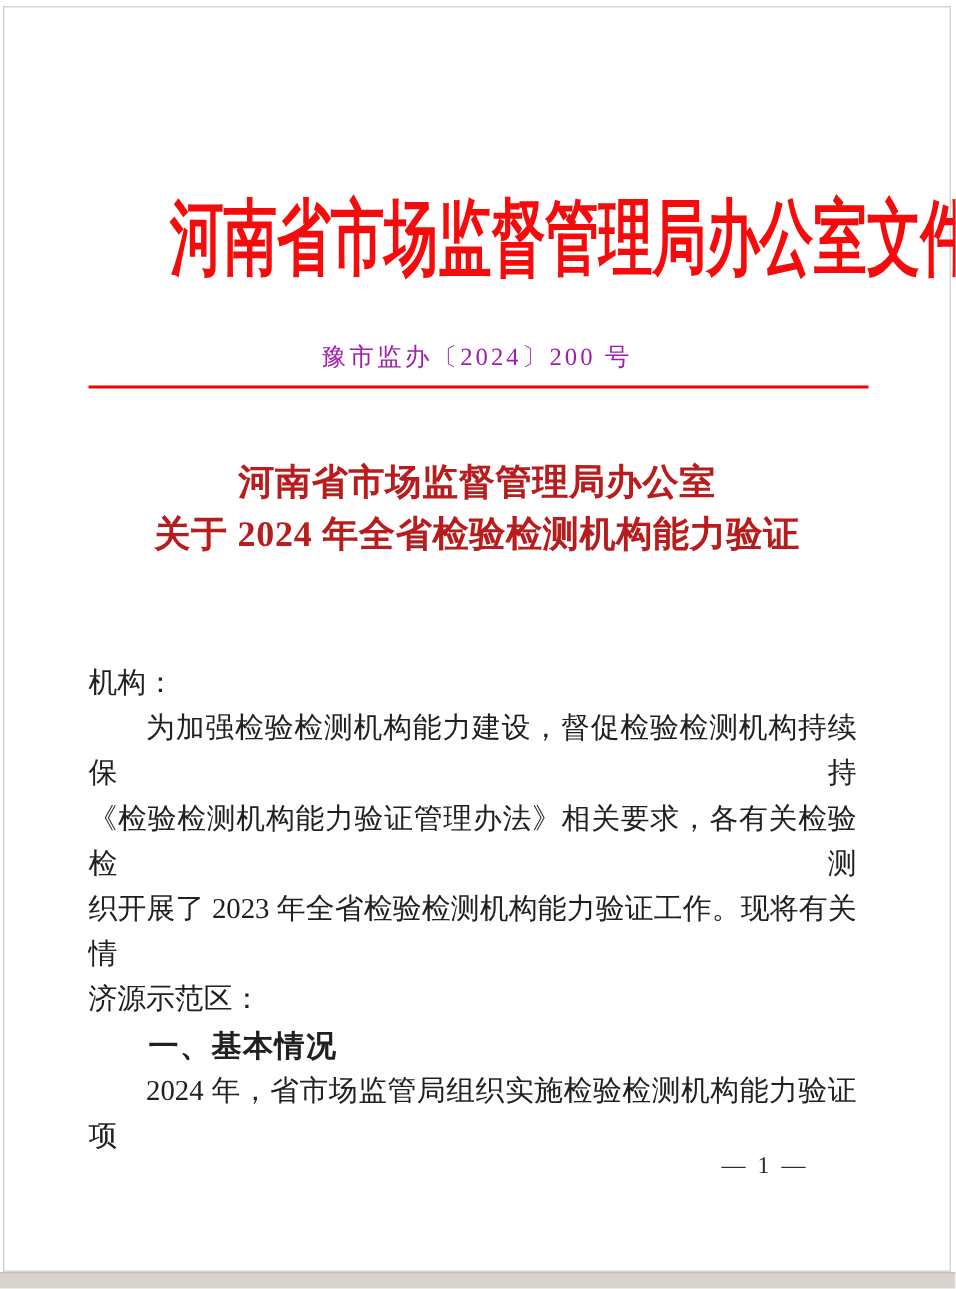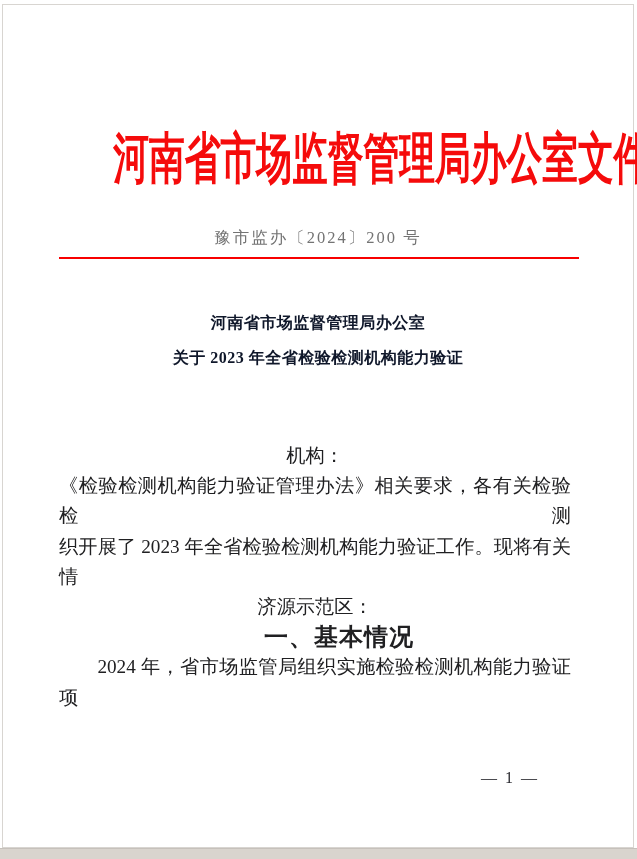--- a/index.html
+++ b/index.html
@@ -54,68 +54,67 @@
   }
   .doc-number {
     position: absolute;
     top: 224px;
     left: 0;
     width: 100%;
     text-align: center;
     font-size: 16.5px;
     line-height: 18px;
     letter-spacing: 2px;
-    color: #737373;
+    color: #a21caf;
   }
   .red-line {
     position: absolute;
     top: 252px;
     left: 56px;
     width: 520px;
     height: 2px;
     background: #f80000;
   }
   .title-block {
     position: absolute;
     top: 300px;
     left: 0;
     width: 100%;
     text-align: center;
-    font-size: 16px;
+    font-size: 24px;
     line-height: 35px;
     font-weight: 600;
     letter-spacing: 0.5px;
-    color: #0f172a;
+    color: #b91c1c;
   }
   .body-block {
     position: absolute;
     top: 436px;
     left: 56px;
     width: 512px;
     font-size: 19.2px;
     line-height: 30.2px;
     color: #202022;
     font-family: "Liberation Serif", serif;
   }
   .bline {
     white-space: normal;
-    text-align: center;
   }
   .just {
     text-align: justify;
     text-align-last: justify;
     text-justify: inter-character;
   }
   .indent {
     text-indent: 2em;
   }
   .heading {
     font-family: "Liberation Sans", sans-serif;
     font-weight: 700;
-    font-size: 24px;
+    font-size: 20px;
     text-indent: 2em;
     letter-spacing: 1px;
   }
   .page-num {
     position: absolute;
     top: 764px;
     right: 94px;
     font-size: 16px;
     line-height: 18px;
     letter-spacing: 2px;
@@ -131,25 +130,26 @@
   <div class="page">
 
     <div class="red-header">河南省市场监督管理局办公室文件</div>
 
     <div class="doc-number">豫市监办〔2024〕200 号</div>
 
     <div class="red-line"></div>
 
     <div class="title-block">
       <div>河南省市场监督管理局办公室</div>
-      <div>关于 2023 年全省检验检测机构能力验证</div>
+      <div>关于 2024 年全省检验检测机构能力验证</div>
     </div>
 
     <div class="body-block">
       <div class="bline">机构：</div>
+      <div class="bline just indent">为加强检验检测机构能力建设，督促检验检测机构持续保持</div>
       <div class="bline just">《检验检测机构能力验证管理办法》相关要求，各有关检验检测</div>
       <div class="bline just">织开展了 2023 年全省检验检测机构能力验证工作。现将有关情</div>
       <div class="bline">济源示范区：</div>
       <div class="bline heading">一、基本情况</div>
       <div class="bline just indent">2024 年，省市场监管局组织实施检验检测机构能力验证项</div>
 
     </div>
 
     <div class="page-num">— 1 —</div>
 

